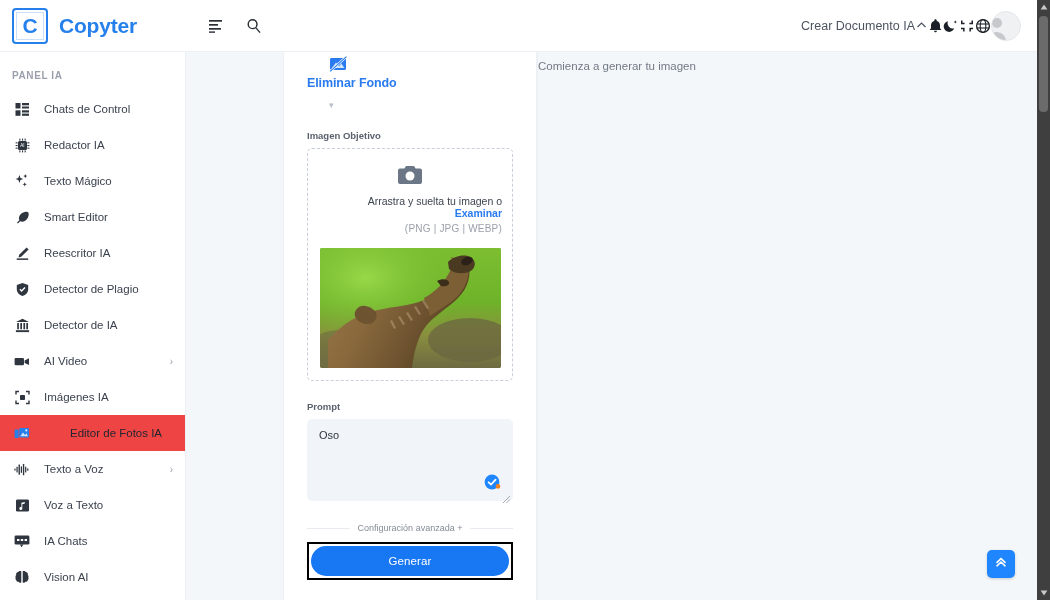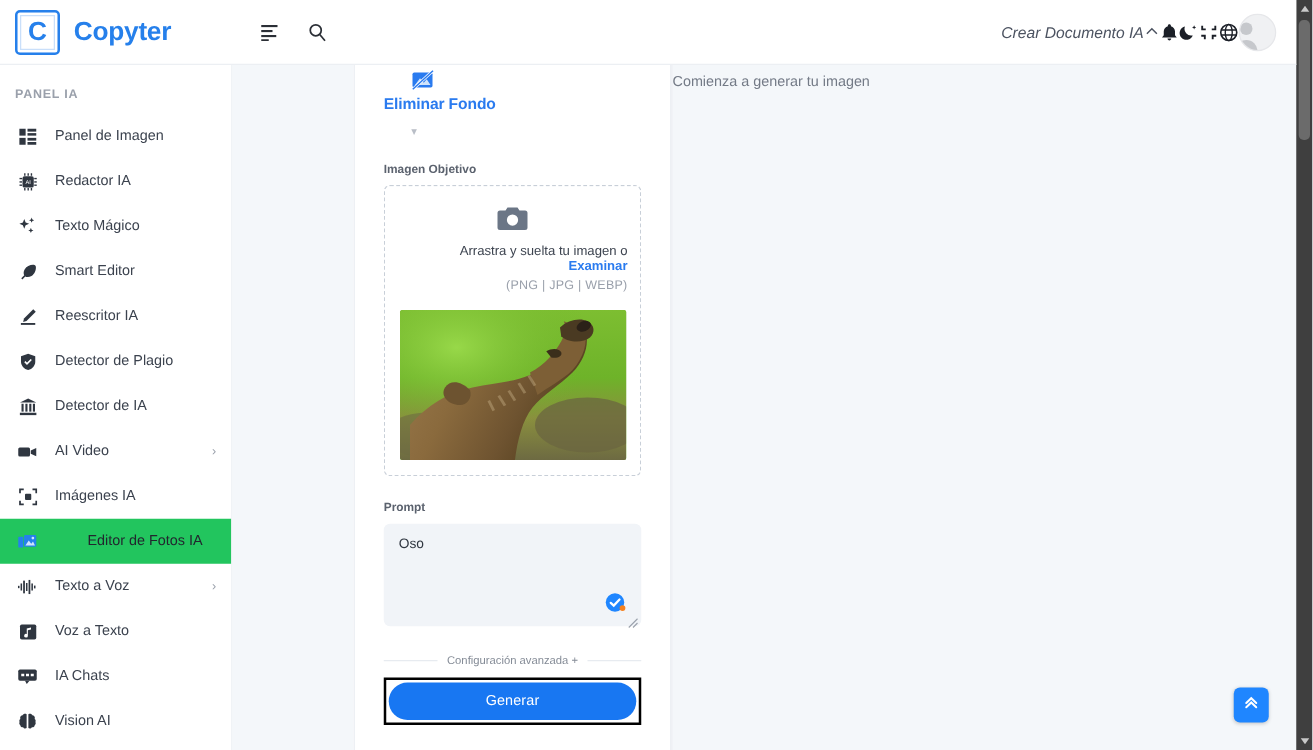--- a/index.html
+++ b/index.html
@@ -22,21 +22,21 @@
     width: 36px; height: 36px; border: 2px solid #2680eb; border-radius: 4px;
     display: flex; align-items: center; justify-content: center;
     box-shadow: inset 0 0 0 2px #ffffff, inset 0 0 0 3px #c9dffa;
   }
   .brand-logo span { color: #2680eb; font-size: 21px; font-weight: 700; line-height: 1; }
   .brand-name { color: #2680eb; font-size: 21px; font-weight: 700; letter-spacing: -0.2px; }
 
   .hdr-icons-left { display: flex; align-items: center; gap: 22px; margin-left: 22px; }
   .hdr-ico { color: #2b2f36; display: flex; align-items: center; justify-content: center; cursor: pointer; }
 
-  .hdr-right { margin-left: auto; display: flex; align-items: center; padding-right: 16px; font-style: italic; }
+  .hdr-right { margin-left: auto; display: flex; align-items: center; padding-right: 16px; }
   .hdr-link { font-size: 12.5px; color: #4c5361; cursor: pointer; }
   .avatar {
     width: 30px; height: 30px; border-radius: 50%; background: #f0f1f3;
     border: 1px solid #e6e7ea; display: flex; align-items: flex-end; justify-content: center;
     overflow: hidden;
   }
   .avatar .head { width: 10px; height: 10px; border-radius: 50%; background: #c6c8cc; position: relative; top: -12px; }
   .avatar .body { width: 18px; height: 10px; border-radius: 9px 9px 0 0; background: #c6c8cc; position: relative; top: 2px; left: -14px;}
 
   
@@ -46,21 +46,21 @@
     padding-top: 12px; overflow: hidden;
   }
   .sb-section {
     font-size: 10px; letter-spacing: 0.6px; color: #9aa0ab; font-weight: 700;
     padding: 6px 0 10px 12px;
   }
   .sb-item {
     height: 36px; display: flex; align-items: center; gap: 14px;
     padding: 0 12px 0 14px; cursor: pointer; position: relative;
   }
-  .sb-item.active { background: #22c55e; gap: 40px; }
+  .sb-item.active { background: #ef4444; gap: 40px; }
   .sb-ico { width: 16px; height: 16px; flex: 0 0 16px; display: flex; align-items: center; justify-content: center; color: #2f3640; }
   .sb-item.active .sb-ico { color: #2680eb; }
   .sb-label { font-size: 11.5px; color: #3b424e; white-space: nowrap; }
   .sb-item.active .sb-label { color: #22262e; }
   .sb-caret { margin-left: auto; font-size: 10px; color: #9aa0ab; }
 
   
   .page-bg { position: absolute; top: 52px; left: 186px; width: 851px; height: 548px; background: #f4f7fa; }
 
   
@@ -210,21 +210,21 @@
       <span class="sb-ico">
           <svg width="15" height="15" viewBox="0 0 15 15">
             <rect x="0.5" y="1" width="5" height="5.5" fill="#2f3640"></rect>
             <rect x="7" y="1" width="7" height="2.3" fill="#2f3640"></rect>
             <rect x="7" y="4.5" width="7" height="2" fill="#2f3640"></rect>
             <rect x="0.5" y="8.3" width="5" height="5.5" fill="#2f3640"></rect>
             <rect x="7" y="8.3" width="7" height="2.2" fill="#2f3640"></rect>
             <rect x="7" y="11.6" width="7" height="2.2" fill="#2f3640"></rect>
           </svg>
         </span>
-      <span class="sb-label">Panel de Imagen</span>
+      <span class="sb-label">Chats de Control</span>
       <span class="sb-caret"></span>
     </div>
 
     <div class="sb-item">
       <span class="sb-ico">
           <svg width="15" height="15" viewBox="0 0 15 15">
             <rect x="3" y="3" width="9" height="9" rx="1.5" fill="#2f3640"></rect>
             <g fill="#2f3640">
               <rect x="4.3" y="0.6" width="1.1" height="2"></rect>
               <rect x="7" y="0.6" width="1.1" height="2"></rect>

